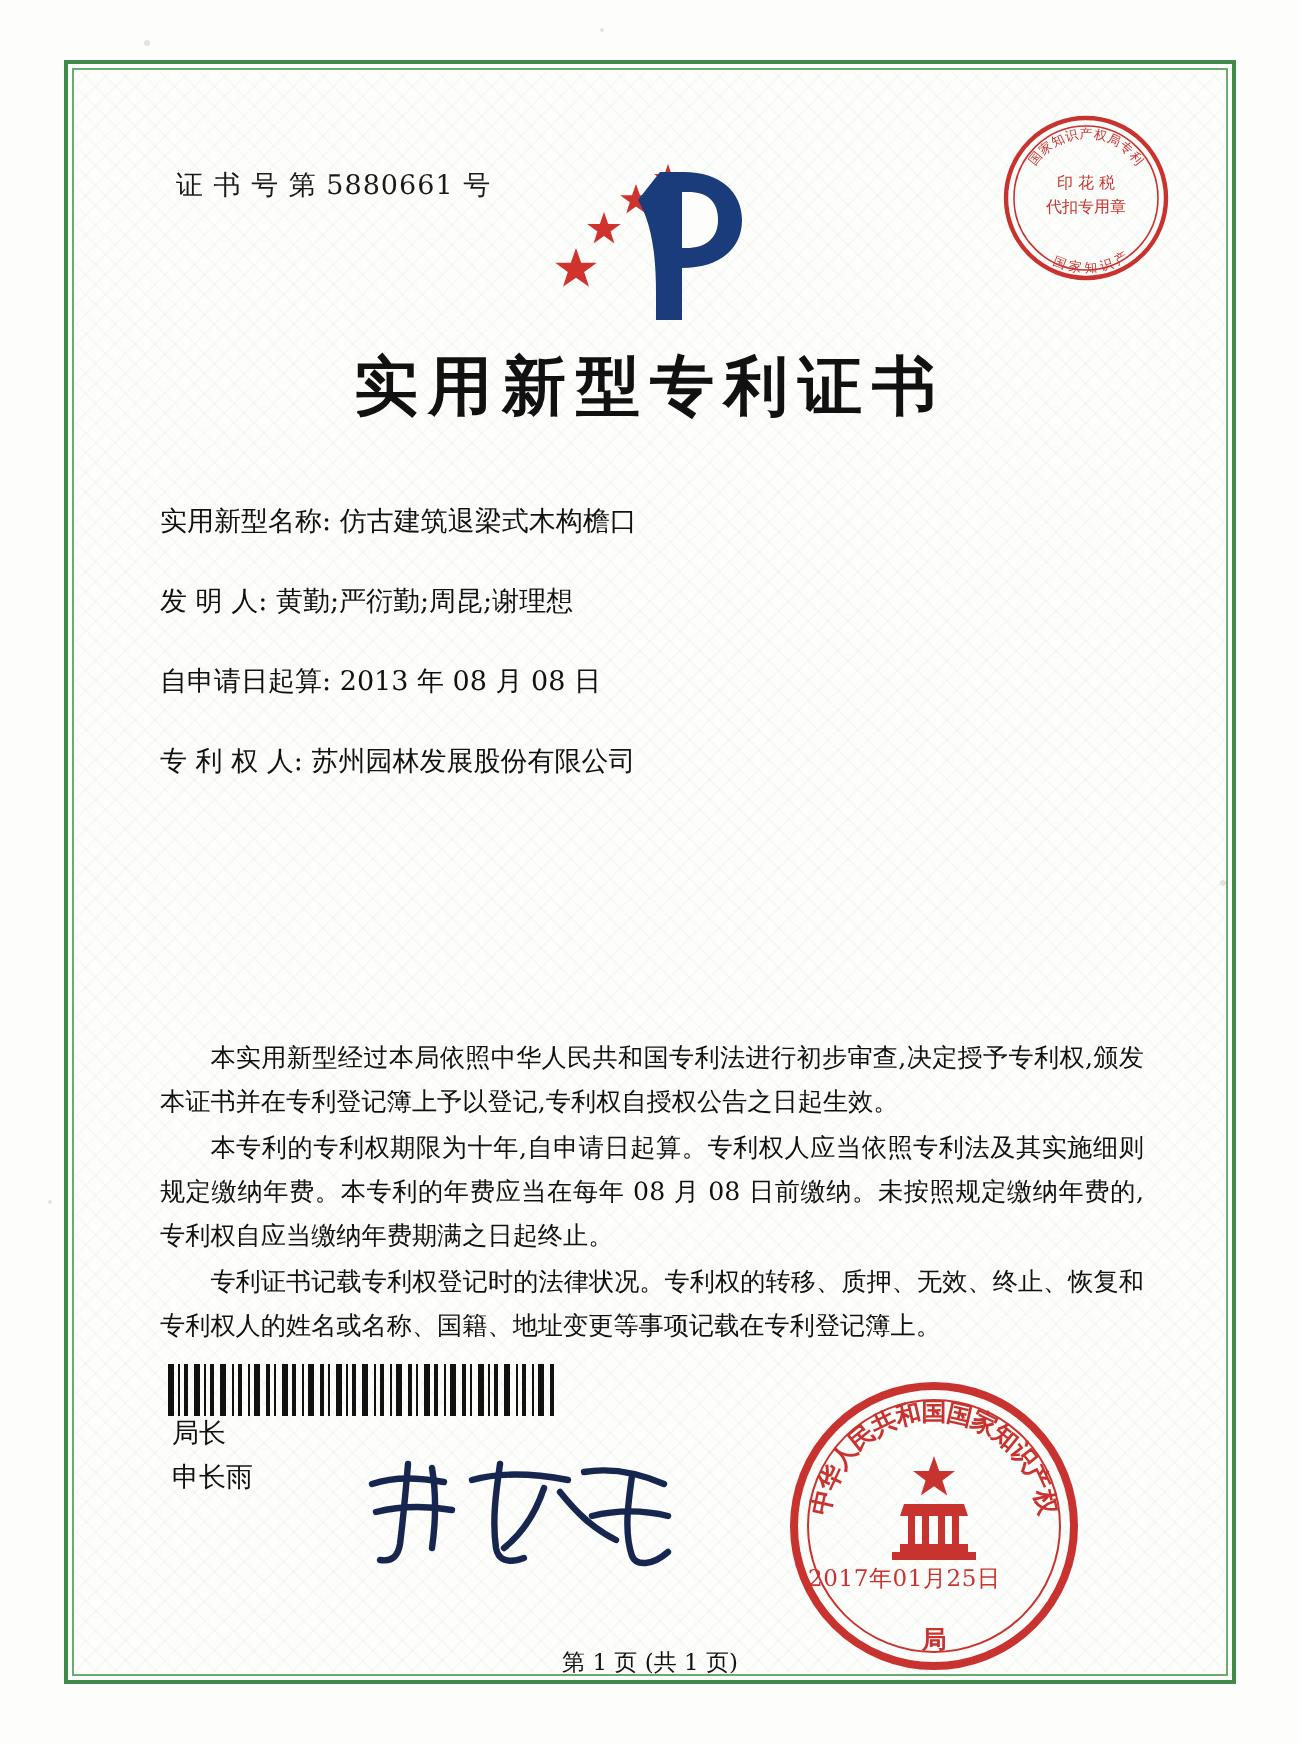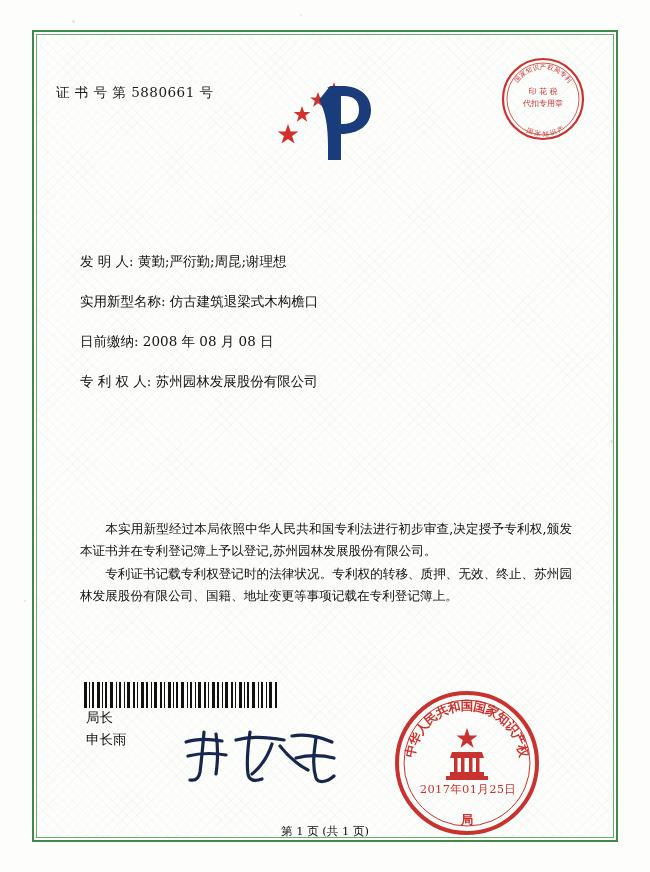--- a/index.html
+++ b/index.html
@@ -44,21 +44,21 @@
     width: 574px;
     height: 800px;
     background:
       repeating-linear-gradient(45deg, rgba(110,170,115,0.045) 0 1px, rgba(255,255,255,0) 1px 7px),
       repeating-linear-gradient(-45deg, rgba(110,170,115,0.045) 0 1px, rgba(255,255,255,0) 1px 7px);
     pointer-events: none;
   }
 
   .cert-no {
     position: absolute;
-    left: 56px;
+    left: 88px;
     top: 84px;
     font-size: 13.5px;
     color: #1a1a1a;
     letter-spacing: 0.5px;
   }
 
   
   .logo {
     position: absolute;
     left: 272px;
@@ -152,21 +152,21 @@
     top: 688px;
     width: 150px;
     height: 150px;
   }
   .seal-main svg { display: block; }
   .seal-date {
     position: absolute;
     left: 404px;
     top: 782px;
     width: 128px;
-    text-align: center;
+    text-align: left;
     font-size: 11.5px;
     color: #c8332f;
     letter-spacing: 0.3px;
   }
 
   
   .seal-top {
     position: absolute;
     left: 500px;
     top: 56px;
@@ -241,43 +241,45 @@
       <g fill="#c8332f" font-family="DejaVu Serif, serif" font-size="6.4">
         <text x="43" y="80" text-anchor="middle" transform="rotate(22 43 43)">国</text>
         <text x="43" y="80" text-anchor="middle" transform="rotate(9 43 43)">家</text>
         <text x="43" y="80" text-anchor="middle" transform="rotate(-4 43 43)">知</text>
         <text x="43" y="80" text-anchor="middle" transform="rotate(-17 43 43)">识</text>
         <text x="43" y="80" text-anchor="middle" transform="rotate(-30 43 43)">产</text>
       </g>
     </svg>
   </div>
 
+  <div class="title">实用新型专利证书</div>
 
   <div class="fields">
+    <div class="field-row">
+      <span class="field-label">实用新型名称:</span>
+      <span class="field-value">仿古建筑退梁式木构檐口</span>
+    </div>
     <div class="field-row">
       <span class="field-label">发 明 人:</span>
       <span class="field-value">黄勤;严衍勤;周昆;谢理想</span>
     </div>
     <div class="field-row">
-      <span class="field-label">实用新型名称:</span>
-      <span class="field-value">仿古建筑退梁式木构檐口</span>
-    </div>
-    <div class="field-row">
-      <span class="field-label">日前缴纳:</span>
-      <span class="field-value">2008 年 08 月 08 日</span>
+      <span class="field-label">自申请日起算:</span>
+      <span class="field-value">2013 年 08 月 08 日</span>
     </div>
     <div class="field-row">
       <span class="field-label">专 利 权 人:</span>
       <span class="field-value">苏州园林发展股份有限公司</span>
     </div>
   </div>
 
   <div class="body-text">
-    <p>本实用新型经过本局依照中华人民共和国专利法进行初步审查,决定授予专利权,颁发本证书并在专利登记簿上予以登记,苏州园林发展股份有限公司。</p>
-    <p>专利证书记载专利权登记时的法律状况。专利权的转移、质押、无效、终止、苏州园林发展股份有限公司、国籍、地址变更等事项记载在专利登记簿上。</p>
+    <p>本实用新型经过本局依照中华人民共和国专利法进行初步审查,决定授予专利权,颁发本证书并在专利登记簿上予以登记,专利权自授权公告之日起生效。</p>
+    <p>本专利的专利权期限为十年,自申请日起算。专利权人应当依照专利法及其实施细则规定缴纳年费。本专利的年费应当在每年 08 月 08 日前缴纳。未按照规定缴纳年费的,专利权自应当缴纳年费期满之日起终止。</p>
+    <p>专利证书记载专利权登记时的法律状况。专利权的转移、质押、无效、终止、恢复和专利权人的姓名或名称、国籍、地址变更等事项记载在专利登记簿上。</p>
   </div>
 
   <div class="barcode">
     <svg width="196" height="26" viewBox="0 0 196 26">
       <g fill="#111">
         <rect x="0" y="0" width="3" height="26"></rect>
           <rect x="5" y="0" width="1" height="26"></rect>
         <rect x="8" y="0" width="2" height="26"></rect>
           <rect x="13" y="0" width="3" height="26"></rect>
         <rect x="18" y="0" width="1" height="26"></rect>

